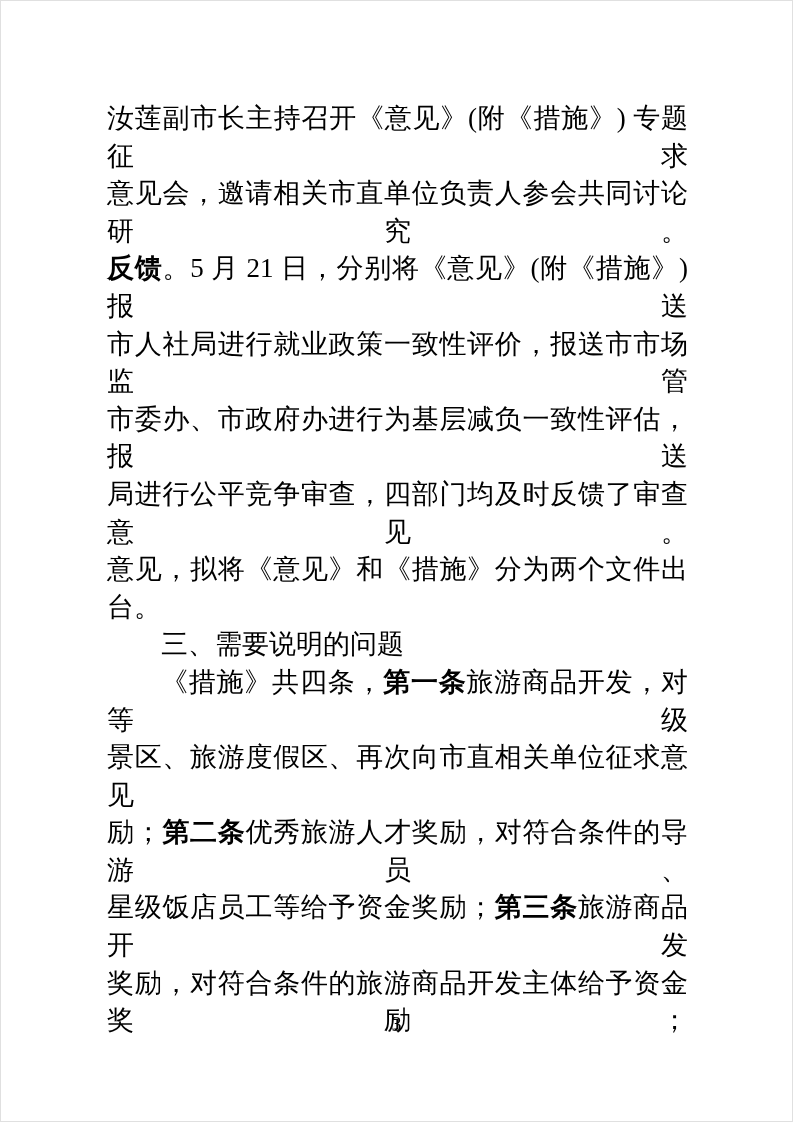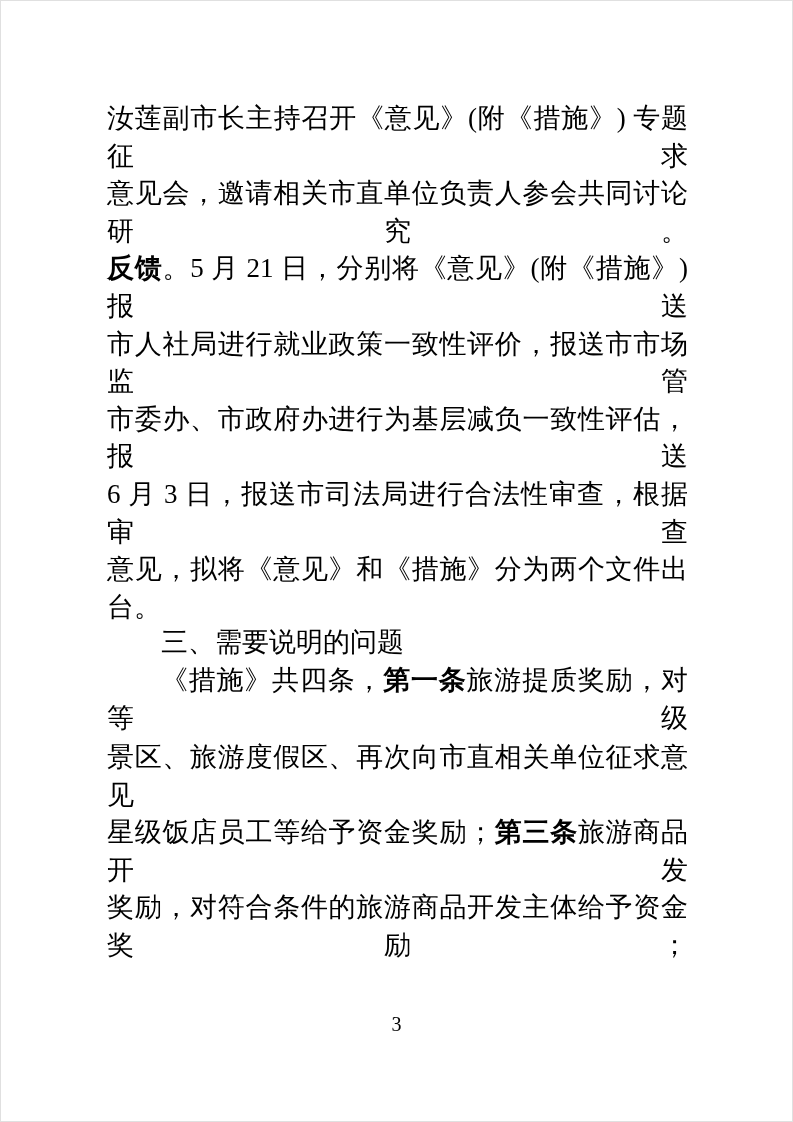--- a/index.html
+++ b/index.html
@@ -29,21 +29,20 @@
     text-justify: inter-character;
   }
   .line {
     white-space: normal;
   }
   .line.j {
     text-align-last: justify;
   }
   .line.ind {
     text-indent: 2em;
-    font-family: Liberation Mono, monospace;
   }
   .b {
     font-weight: 700;
   }
   .page-footer {
     position: absolute;
     top: 1012px;
     left: 0;
     width: 100%;
     text-align: center;
@@ -57,25 +56,26 @@
 
 <div class="page">
 
   <div class="body-text">
     <div>
         <div class="line j"><span>汝莲副市长主持召开《意见》(附《措施》) 专题征求</span></div>
         <div class="line j"><span>意见会，邀请相关市直单位负责人参会共同讨论研究。</span></div>
         <div class="line j"><span class="b">反馈</span><span>。5 月 21 日，分别将《意见》(附《措施》) 报送</span></div>
         <div class="line j"><span>市人社局进行就业政策一致性评价，报送市市场监管</span></div>
         <div class="line j"><span>市委办、市政府办进行为基层减负一致性评估，报送</span></div>
-        <div class="line j"><span>6 月 3 日，报送市司法局进行合法性审查，根据审查</span></div>
+        <div class="line j"><span>局进行公平竞争审查，四部门均及时反馈了审查意见。</span></div>
         <div class="line"><span>意见，拟将《意见》和《措施》分为两个文件出台。</span></div>
         <div class="line ind"><span>三、需要说明的问题</span></div>
-        <div class="line j ind"><span>《措施》共四条，</span><span class="b">第一条</span><span>旅游提质奖励，对等级</span></div>
+        <div class="line j ind"><span>《措施》共四条，</span><span class="b">第一条</span><span>旅游商品开发，对等级</span></div>
         <div class="line j"><span>景区、旅游度假区、再次向市直相关单位征求意见</span></div>
+        <div class="line j"><span>励；</span><span class="b">第二条</span><span>优秀旅游人才奖励，对符合条件的导游员、</span></div>
         <div class="line j"><span>星级饭店员工等给予资金奖励；</span><span class="b">第三条</span><span>旅游商品开发</span></div>
         <div class="line j"><span>奖励，对符合条件的旅游商品开发主体给予资金奖励；</span></div>
       </div>
 
   </div>
 
   <div class="page-footer">3</div>
 
 </div>
 

